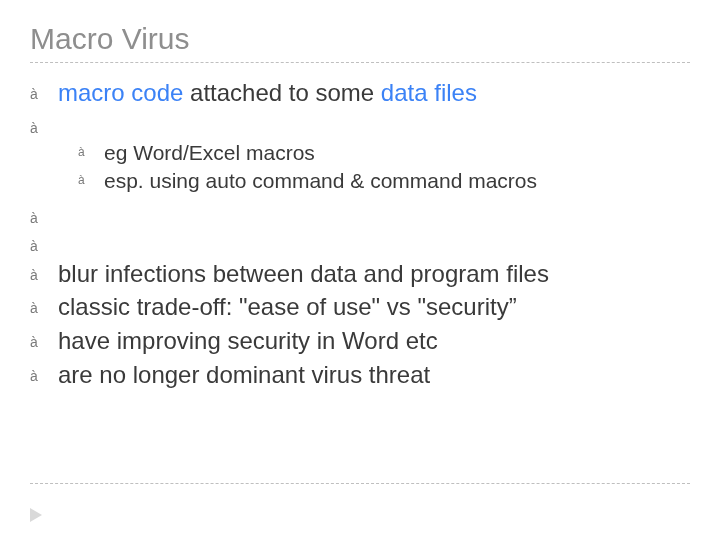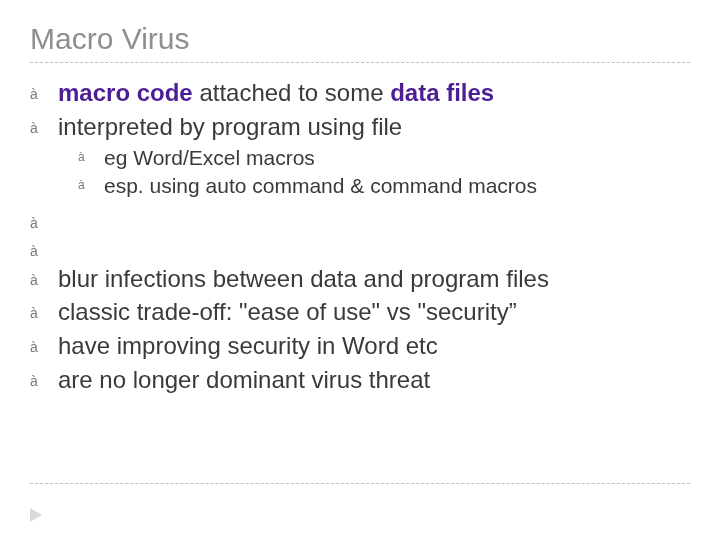--- a/index.html
+++ b/index.html
@@ -68,21 +68,21 @@
     font-size: 21px;
     line-height: 1.32;
   }
   .sub > li > .marker {
     width: 26px;
     flex: 0 0 26px;
     font-size: 12px;
     color: #7a7a7a;
     padding-top: 6px;
   }
-  .bold { font-weight: 700; color: #4c1d95; margin-top: 24px; }
+  .bold { font-weight: 400; color: #3b82f6; margin-top: 24px; }
   .corner-arrow {
     position: absolute;
     left: 30px;
     bottom: 18px;
     width: 0; height: 0;
     border-top: 7px solid transparent;
     border-bottom: 7px solid transparent;
     border-left: 12px solid #d9d9d9;
   }
 </style>
@@ -95,21 +95,20 @@
 
   <ul class="bullet-list level1">
     <li>
       <span class="marker">à</span>
       <span>
         <span class="bold">macro code</span><span> attached to some </span><span class="bold">data files</span>
       </span>
     </li>
     <li>
       <span class="marker">à</span>
-      <span>interpreted by program using file</span>
     </li>
   </ul>
 
   <ul class="bullet-list sub">
     <li>
       <span class="marker">à</span>
       <span>eg Word/Excel macros</span>
     </li>
     <li>
       <span class="marker">à</span>

